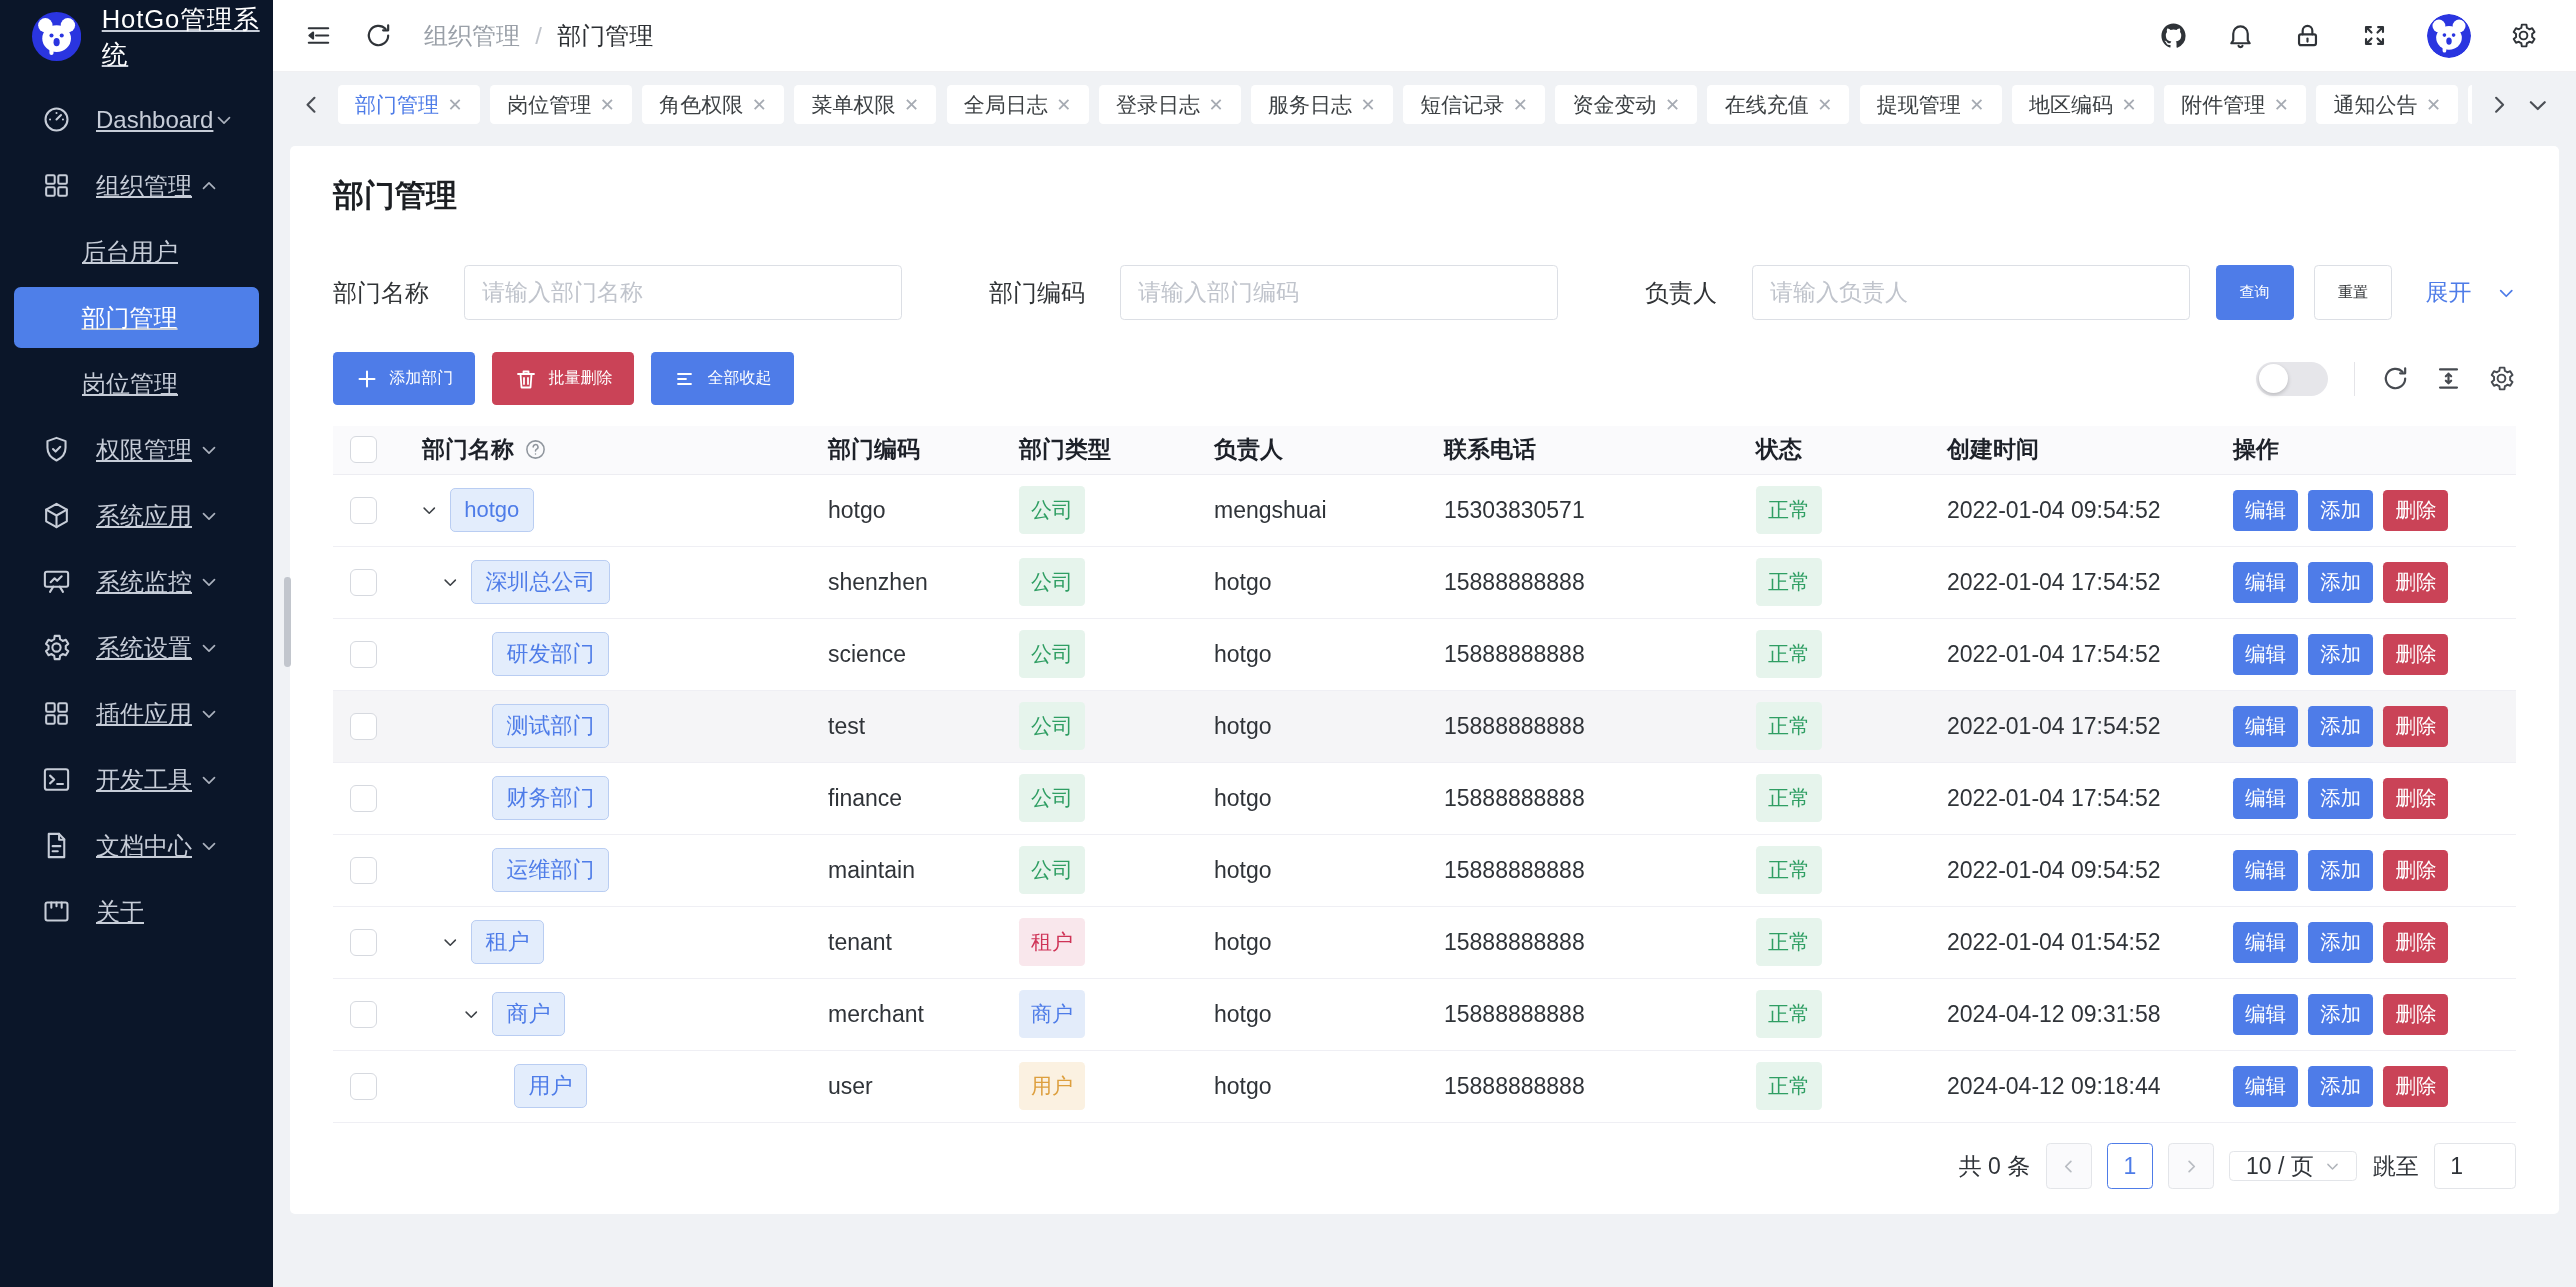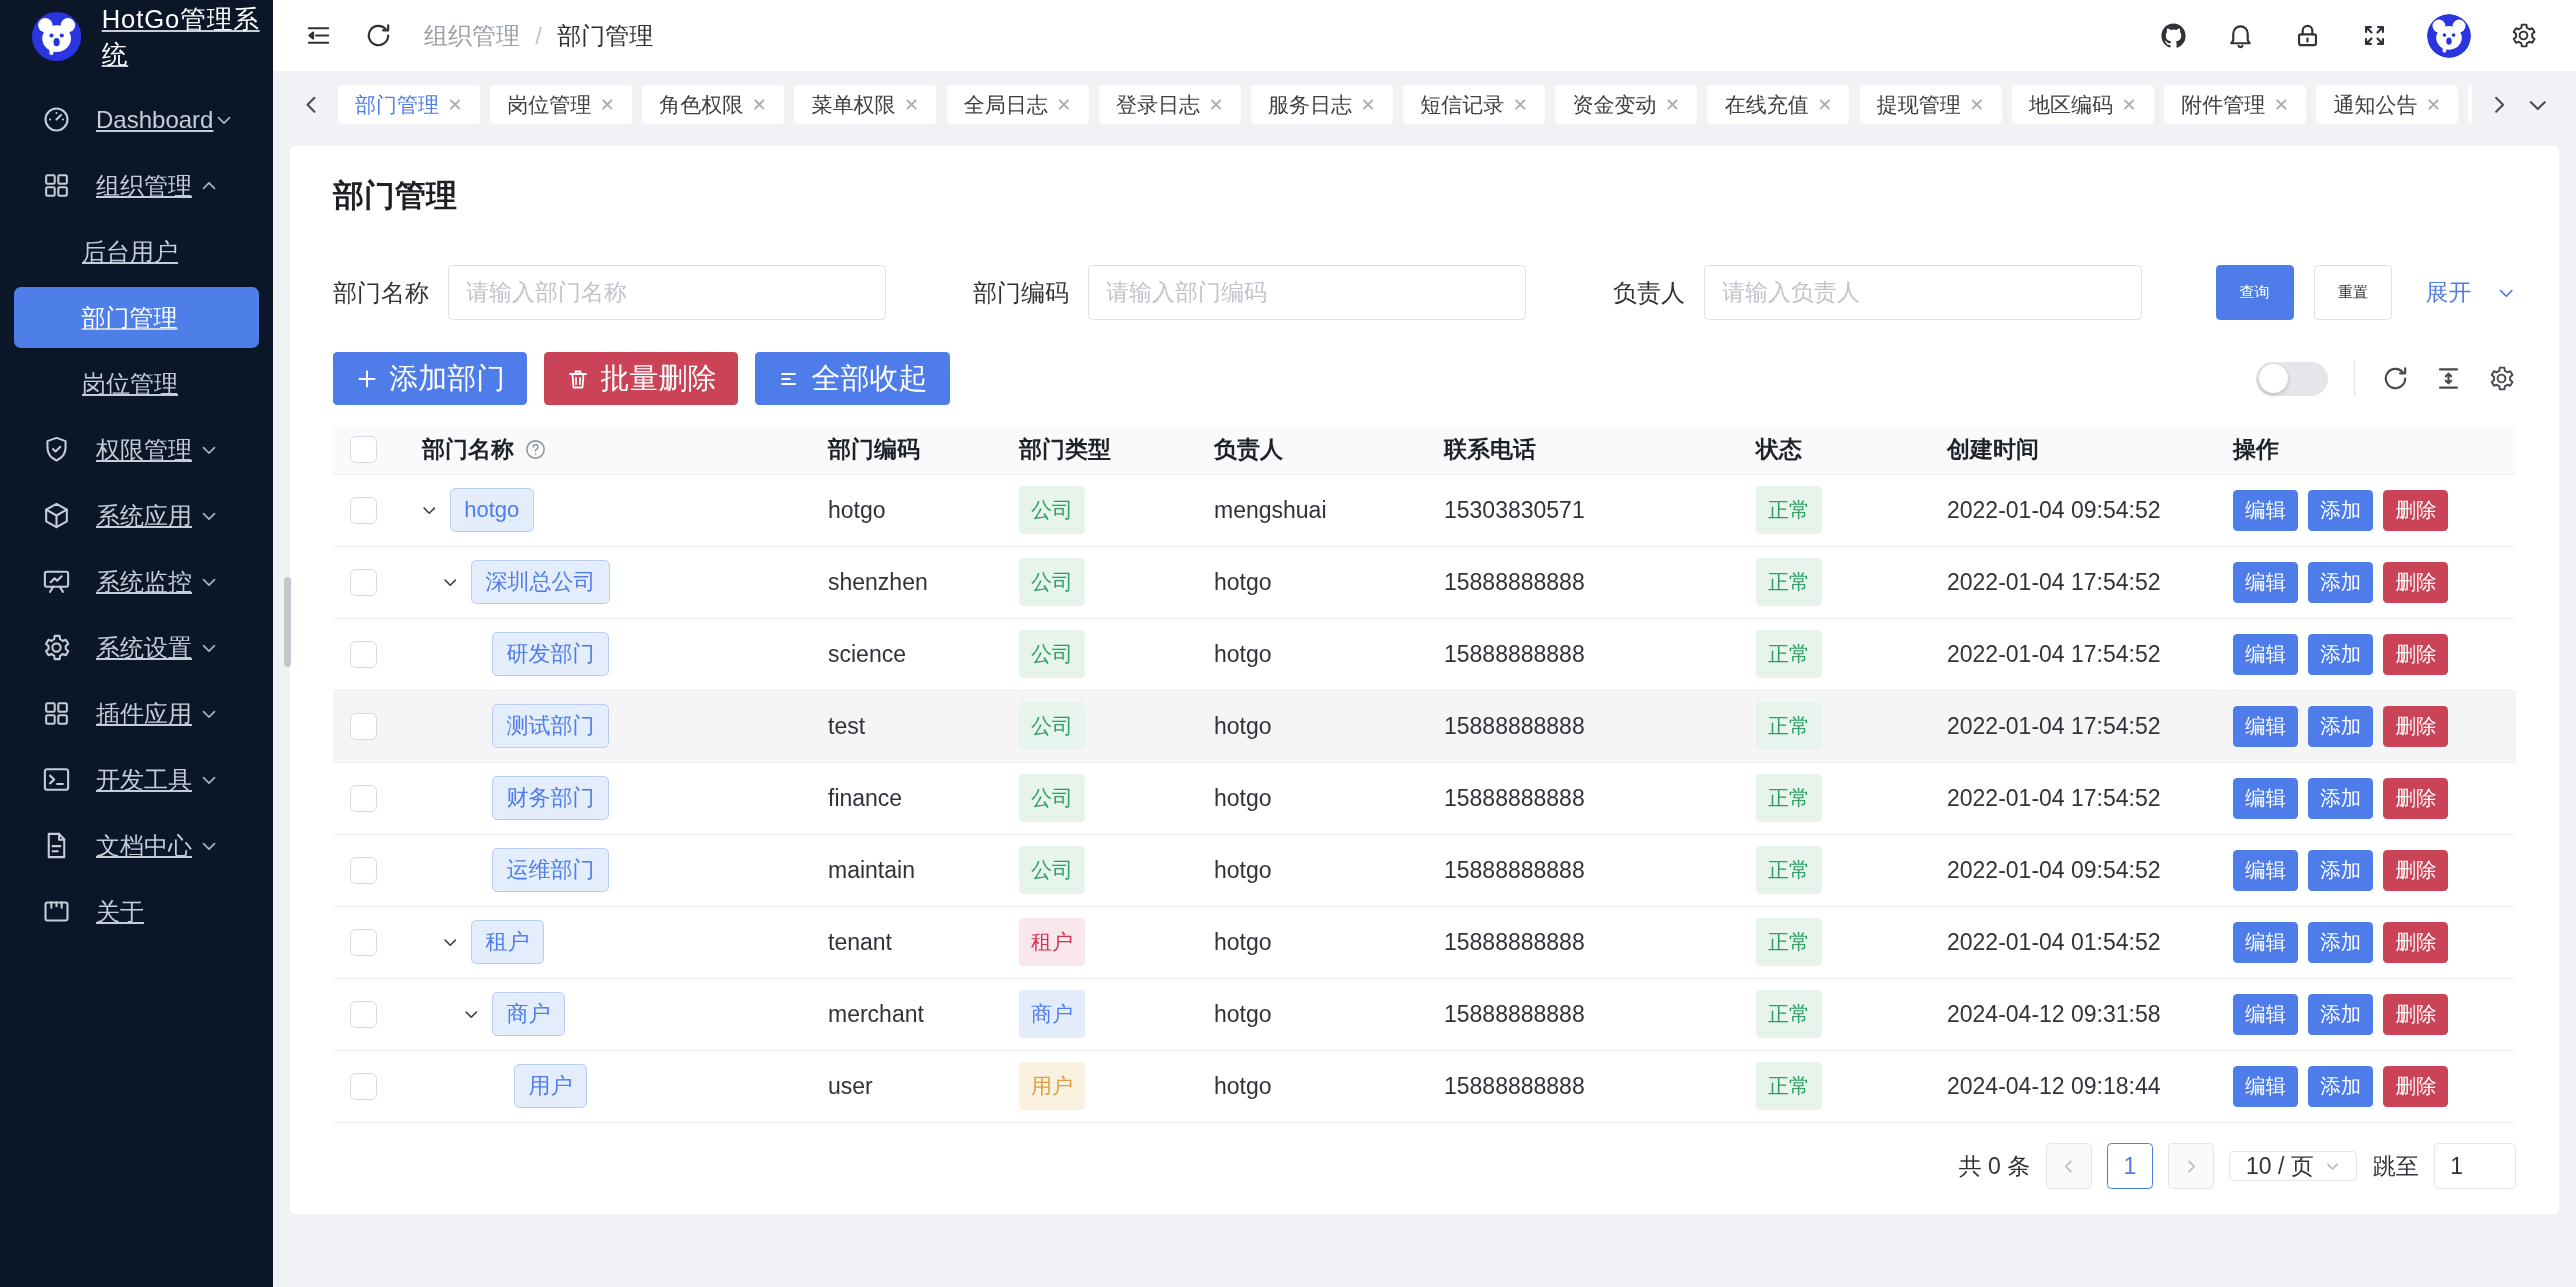--- a/index.html
+++ b/index.html
@@ -44,32 +44,32 @@
 
   .content { flex:1; padding:9.4px 17px 0 17px; min-height:0; }
   .card { background:#fff; border-radius:5.1px; height:1068px; padding:29px 43px 0 43px; position:relative; }
 
   .page-title { font-size:31px; font-weight:700; color:#1c1f23; }
 
   
   .search-row { margin-top:48px; display:flex; align-items:center; height:55px; }
   .sgroup { display:flex; align-items:center; margin-right:87px; }
   .sgroup label { font-size:24px; color:#303336; margin-right:19px; white-space:nowrap; }
-  .sgroup input { width:438px; height:55px; border:0.9px solid #dcdfe5; border-radius:4.3px; padding:0 17px; font-size:23px; font-family:inherit; color:#2f3338; outline:none; }
+  .sgroup input { width:438px; height:55px; border:0.9px solid #dcdfe5; border-radius:4.3px; padding:0 17px; font-size:23px; font-family:inherit; color:#2f3338; outline:none;margin-left:16px; }
   .sgroup input::placeholder { color:#c0c4cc; }
   .search-actions { margin-left:auto; display:flex; align-items:center; gap:20.5px; }
   .btn { border:none; border-radius:4.3px; font-size:15px; font-family:inherit; cursor:pointer; display:inline-flex; align-items:center; justify-content:center; }
   .btn-query { width:78px; height:55px; background:#4e7ce8; color:#fff; }
   .btn-reset { width:78px; height:55px; background:#fff; border:0.9px solid #dcdfe5; color:#303336; }
   .expand-link { display:flex; align-items:center; gap:24px; color:#4e7ce8; font-size:23px; cursor:pointer; margin-left:13px; }
   .expand-link .icon { width:20.5px; height:20.5px; }
 
   
   .toolbar-row { margin-top:32px; display:flex; align-items:center; }
-  .tbtn { height:53px; padding:0 22px; border:none; border-radius:4.3px; color:#fff; font-size:29px; font-family:inherit; display:inline-flex; align-items:center; gap:10.2px; cursor:pointer; margin-right:17px; }
+  .tbtn { height:53px; padding:0 22px; border:none; border-radius:4.3px; color:#fff; font-size:16px; font-family:inherit; display:inline-flex; align-items:center; gap:10.2px; cursor:pointer; margin-right:17px; }
   .tbtn .icon { width:24px; height:24px; }
   .tbtn-blue { background:#4e7ce8; }
   .tbtn-red { background:#ca4357; }
   .table-tools { margin-left:auto; display:flex; align-items:center; }
   .toggle { width:72px; height:34px; background:#e6e6ea; border-radius:17px; position:relative; cursor:pointer; }
   .toggle .knob { position:absolute; left:2.6px; top:2.6px; width:29px; height:29px; background:#fff; border-radius:50%; box-shadow:0 1.7px 4.3px rgba(0,0,0,.2); }
   .tool-div { width:1.7px; height:34px; background:#e4e4e8; margin:0 25.6px; }
   .tool-icon { width:29px; height:29px; color:#464a50; cursor:pointer; margin-right:24px; }
   .tool-icon:last-child { margin-right:0; }
 

